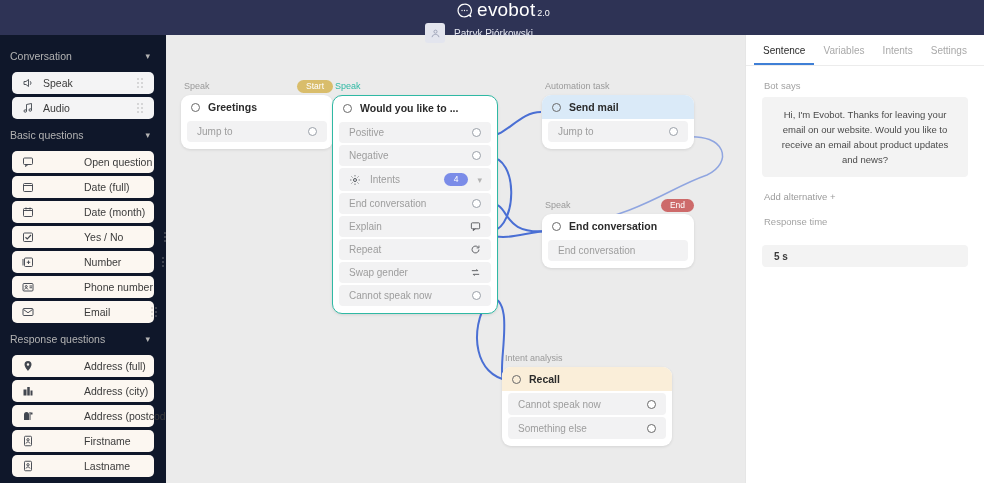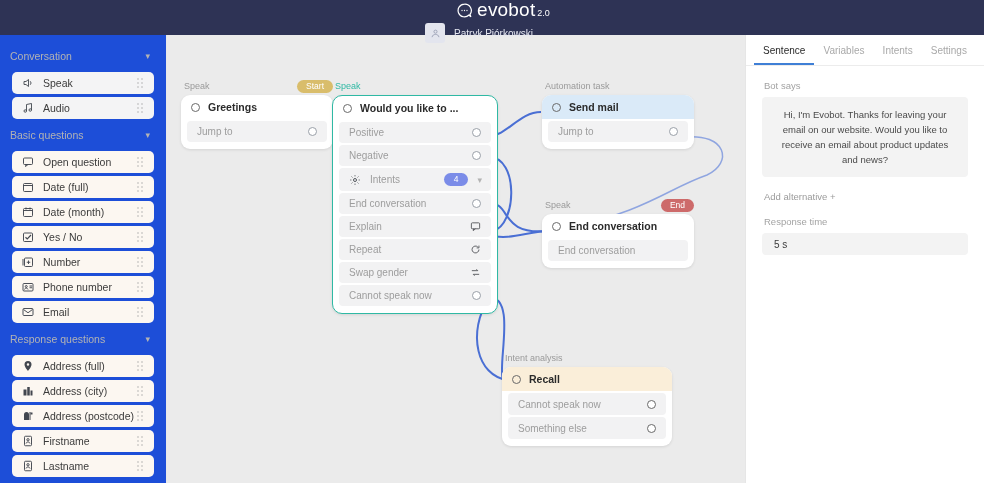--- a/index.html
+++ b/index.html
@@ -25,34 +25,34 @@
   .user { display: flex; align-items: center; padding-right: 26px; }
   .avatar {
     width: 20px; height: 20px; background: #e3e5ee; border-radius: 3px;
     display: flex; align-items: center; justify-content: center; margin-right: 9px;
   }
   .user-name { color: #e6e8f2; font-size: 10px; }
 
   
   .sidebar {
     position: absolute; top: 35px; left: 0; width: 167px; height: 448px;
-    background: #1d4ed8; border-right: 1px solid #e9e9e9;
+    background: #0f172a; border-right: 1px solid #e9e9e9;
     overflow: hidden; padding-top: 8px; z-index: 20;
   }
   .sec-head {
     display: flex; align-items: center; justify-content: space-between;
     padding: 7px 16px 7px 10px; color: #b3b3b3; font-size: 10.5px;
   }
   .chev { color: #b3b3b3; font-size: 9px; }
   .side-item {
     display: flex; align-items: center; height: 22px; margin: 3px 12px;
     border-radius: 5px; padding: 0 8px 0 9px; font-size: 10.5px; color: #3b3b3b;
   }
   .side-item.gray { background: #f4f4f5; }
-  .side-item.cream { background: #fcf7f1; }
+  .side-item.cream { background: #fcf7f1; gap: 41px; }
   .side-ico {
     width: 14px; height: 14px; display: flex; align-items: center;
     justify-content: center; margin-right: 8px; color: #42474f; flex: 0 0 14px;
   }
   .side-label { flex: 1 1 auto; white-space: nowrap; }
   .grip {
     width: 9px; height: 10px; display: grid; grid-template-columns: 3px 3px;
     grid-template-rows: repeat(3, 3px); gap: 1px; opacity: .45;
   }
   .grip i { width: 2px; height: 2px; background: #9b9b9b; border-radius: 50%; display: block; }
@@ -124,23 +124,23 @@
   .tabs-rule { height: 1px; background: #ececec; margin: 0 0 14px 0; }
   .field-label { font-size: 9.5px; color: #a3a3a3; padding: 0 18px 6px 18px; }
   .botbox {
     margin: 0 16px; background: #f3f3f3; border-radius: 4px;
     padding: 10px 12px; font-size: 9.5px; color: #4a4a4a; line-height: 15px;
     text-align: center;
   }
   .add-alt { font-size: 9.5px; color: #9b9b9b; padding: 14px 18px 0 18px; }
   .resp-label { font-size: 9.5px; color: #a3a3a3; padding: 14px 18px 6px 18px; }
   .resp-box {
-    margin: 0 16px; background: #f3f3f3; border-radius: 4px; height: 22px;
+    margin: 12px 16px; background: #f3f3f3; border-radius: 4px; height: 22px;
     display: flex; align-items: center; padding: 0 12px;
-    font-size: 10px; color: #3a3a3a;
+    font-size: 10px; color: #3a3a3a; font-weight: bold;
   }
 </style>
 </head>
 <body>
 
 <div class="topbar">
   <div class="logo">
     <span class="logo-icon">
       <svg width="17" height="17" viewBox="0 0 24 24" fill="none" stroke="#ffffff" stroke-width="1.7">
         <path d="M12 3a9 9 0 1 0 6.3 15.4L21 21l-1.2-3.6A9 9 0 0 0 12 3z"></path>

